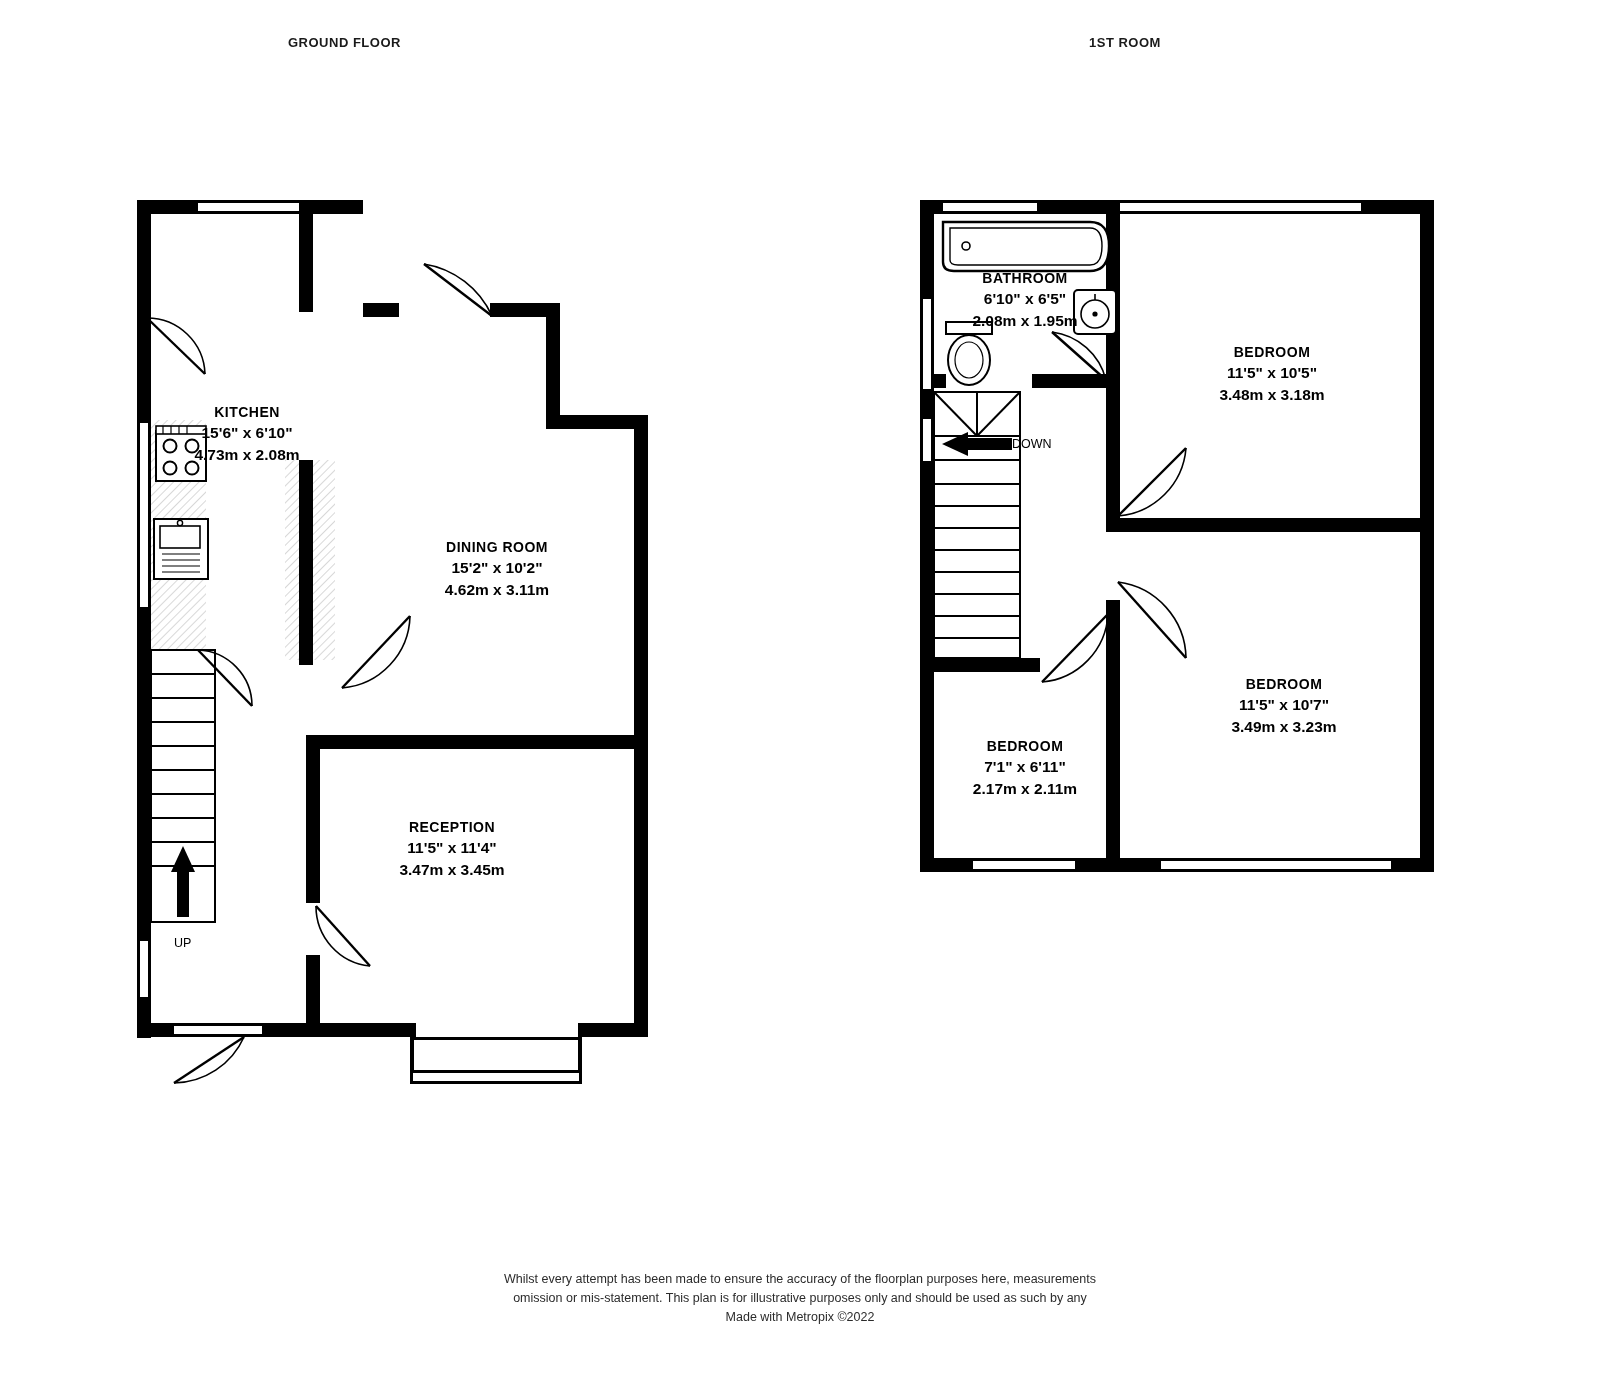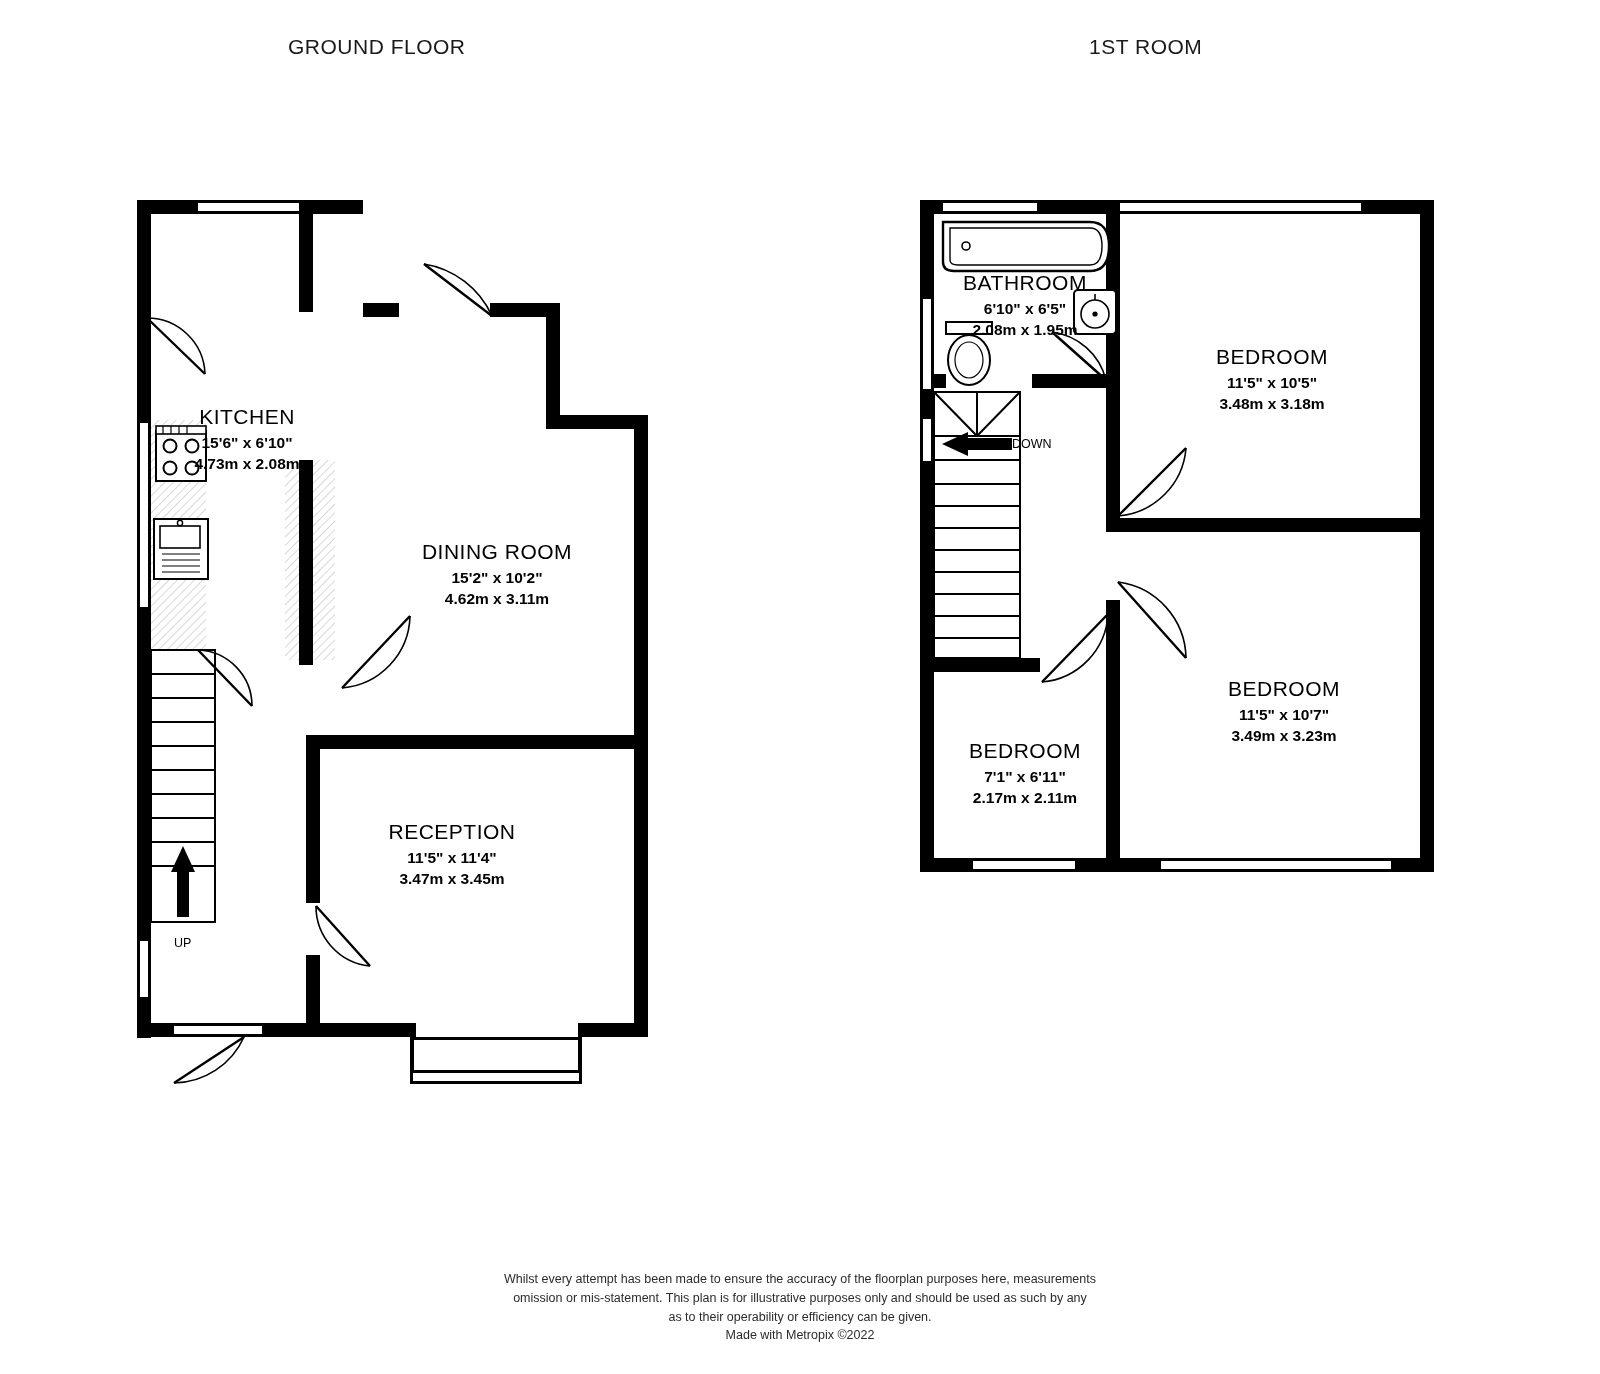--- a/index.html
+++ b/index.html
@@ -16,24 +16,25 @@
     overflow: hidden;
   }
   .stage {
     position: absolute;
     left: 0; top: 0;
     width: 1600px;
     height: 1374px;
   }
   .floor-title {
     position: absolute;
-    font-size: 21px;
+    font-size: 13px;
     letter-spacing: 0.5px;
     color: #1a1a1a;
     white-space: nowrap;
+    font-weight: bold;
   }
   
   .wall {
     position: absolute;
     background: #000000;
   }
   .win {
     position: absolute;
     background: #ffffff;
     border: 3px solid #000000;
@@ -44,22 +45,22 @@
     background: #000000;
   }
   
   .room-label {
     position: absolute;
     text-align: center;
     white-space: nowrap;
     line-height: 1.38;
   }
   .room-label .rname {
-    font-size: 21px;
-    font-weight: normal;
+    font-size: 14px;
+    font-weight: bold;
     letter-spacing: 0.5px;
     display: block;
   }
   .room-label .rdim {
     font-size: 15.5px;
     font-weight: bold;
     display: block;
   }
   .tiny-label {
     position: absolute;
@@ -393,17 +394,16 @@
     <div class="room-label" style="left:898px; top:737px; width:254px;">
       <span class="rname">BEDROOM</span>
       <span class="rdim">7'1"  x 6'11"</span>
       <span class="rdim">2.17m  x 2.11m</span>
     </div>
   </div>
 
   <div class="disclaimer" style="left:0; top:1270px;">
     <div>Whilst every attempt has been made to ensure the accuracy of the floorplan purposes here, measurements</div>
     <div>omission or mis-statement. This plan is for illustrative purposes only and should be used as such by any</div>
-    <div>as to their operability or efficiency can be given.</div>
     <div>Made with Metropix ©2022</div>
   </div>
 
 </div>
 
 </body></html>

